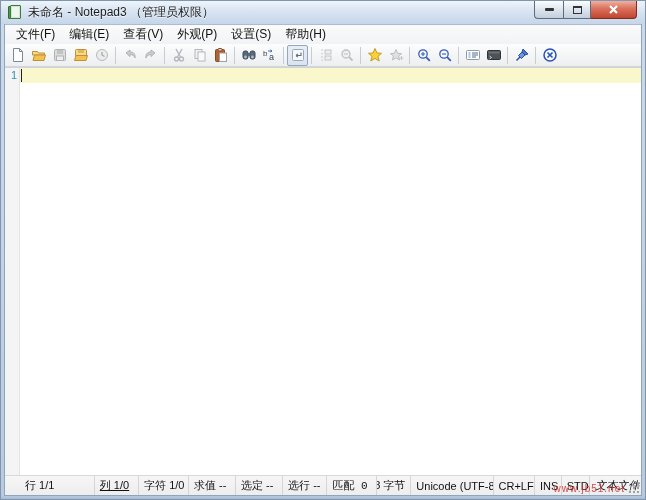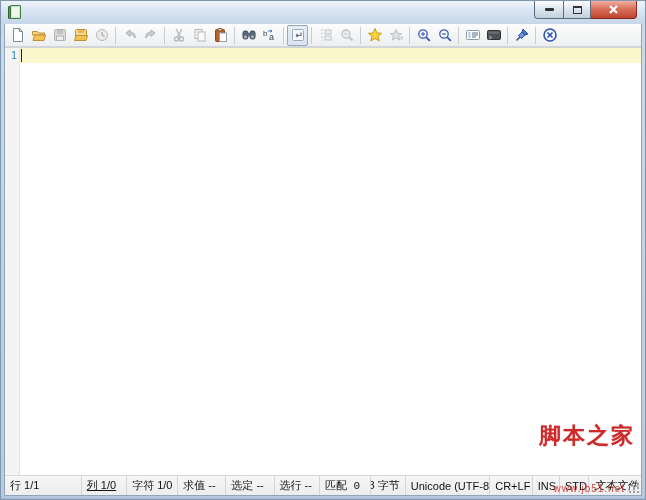--- a/index.html
+++ b/index.html
@@ -52,21 +52,21 @@
   
   .editor{flex:1 1 auto;display:flex;background:#ffffff;position:relative;border-top:1px solid #cfd4d9;overflow:hidden;}
   .gutter{flex:0 0 15px;background:#f4f4f4;border-right:1px solid #e4e4e4;font-family:"DejaVu Sans Mono",monospace;font-size:11px;color:#2b91af;text-align:right;padding:1px 2px 0 0;}
   .text-area{flex:1 1 auto;position:relative;cursor:text;}
   .current-line{position:absolute;left:0;top:0;right:0;height:15px;background:#fbf7cd;}
   .caret{position:absolute;left:1px;top:1px;width:1px;height:13px;background:#222;}
   
   .statusbar{
     height:20px;flex:0 0 20px;display:flex;align-items:center;
     background:linear-gradient(#f6f6f6,#ededed);
-    border-top:1px solid #d9d9d9;font-size:11px;color:#111;position:relative;
+    border-top:1px solid #d9d9d9;font-size:11px;color:#111;position:relative;padding-left:15px;
   }
   .sb-sec{height:100%;display:flex;align-items:center;padding:0 5px;border-right:1px solid #d5d5d5;white-space:nowrap;overflow:hidden;}
   .sb-line{width:80px;} .sb-col{width:47px;text-decoration:underline;} .sb-chars{width:53px;text-align:right;} .sb-eval{width:50px;}
   .sb-sel{width:50px;} .sb-sellines{width:47px;} .sb-match{width:53px;font-family:Liberation Mono, monospace;} .sb-size{width:36px;justify-content:flex-end;}
   .sb-enc{width:88px;} .sb-eol{width:44px;} .sb-ins{width:28px;} .sb-mode{width:30px;}
   .sb-ftype{flex:1 1 auto;border-right:none;font-style:italic;}
   .grip{position:absolute;right:1px;bottom:1px;width:12px;height:12px;}
   .grip i{position:absolute;width:2px;height:2px;background:#9aa2aa;}
   .grip i:nth-child(1){right:1px;bottom:1px;}
   .grip i:nth-child(2){right:5px;bottom:1px;}
@@ -84,37 +84,46 @@
 </head>
 <body>
 
 <div class="window">
 
   <div class="titlebar">
     <div class="app-icon">
         <div class="spine"></div>
         <div class="page"></div>
       </div>
+    <div class="title-text">未命名 - Notepad3 （管理员权限）</div>
     <div class="caption-buttons">
       <div class="cap-btn min">
           <div class="min-glyph"></div>
         </div>
       <div class="cap-btn max">
           <div class="max-glyph"></div>
         </div>
       <div class="cap-btn close">
         <svg width="11" height="11" viewBox="0 0 11 11">
             <path d="M2 2 L9 9 M9 2 L2 9" stroke="#fff" stroke-width="2.2"></path>
           </svg>
       </div>
     </div>
   </div>
 
   <div class="content-frame">
 
+    <div class="menubar">
+      <span class="menu-item">文件(F)</span>
+      <span class="menu-item">编辑(E)</span>
+      <span class="menu-item">查看(V)</span>
+      <span class="menu-item">外观(P)</span>
+      <span class="menu-item">设置(S)</span>
+      <span class="menu-item">帮助(H)</span>
+    </div>
 
     <div class="toolbar">
       <div class="tb-btn">
         <svg width="16" height="16">
             <path d="M3.5 1.5 h6 l3 3 v10 h-9 z" fill="#fff" stroke="#7b8a99"></path>
             <path d="M9.5 1.5 v3 h3" fill="none" stroke="#7b8a99"></path>
           </svg>
       </div>
       <div class="tb-btn">
         <svg width="16" height="16">
@@ -275,21 +284,20 @@
     <div class="editor">
       <div class="gutter">
         <div>1</div>
       </div>
       <div class="text-area">
         <div class="current-line">
           <div class="caret"></div>
           <span></span>
         </div>
       </div>
-      <div class="watermark">脚本之家</div>
     </div>
 
     <div class="statusbar">
       <span class="sb-sec sb-line">行 1/1</span>
       <span class="sb-sec sb-col">列 1/0</span>
       <span class="sb-sec sb-chars">字符 1/0</span>
       <span class="sb-sec sb-eval">求值 --</span>
       <span class="sb-sec sb-sel">选定 --</span>
       <span class="sb-sec sb-sellines">选行 --</span>
       <span class="sb-sec sb-match">匹配 0</span>

